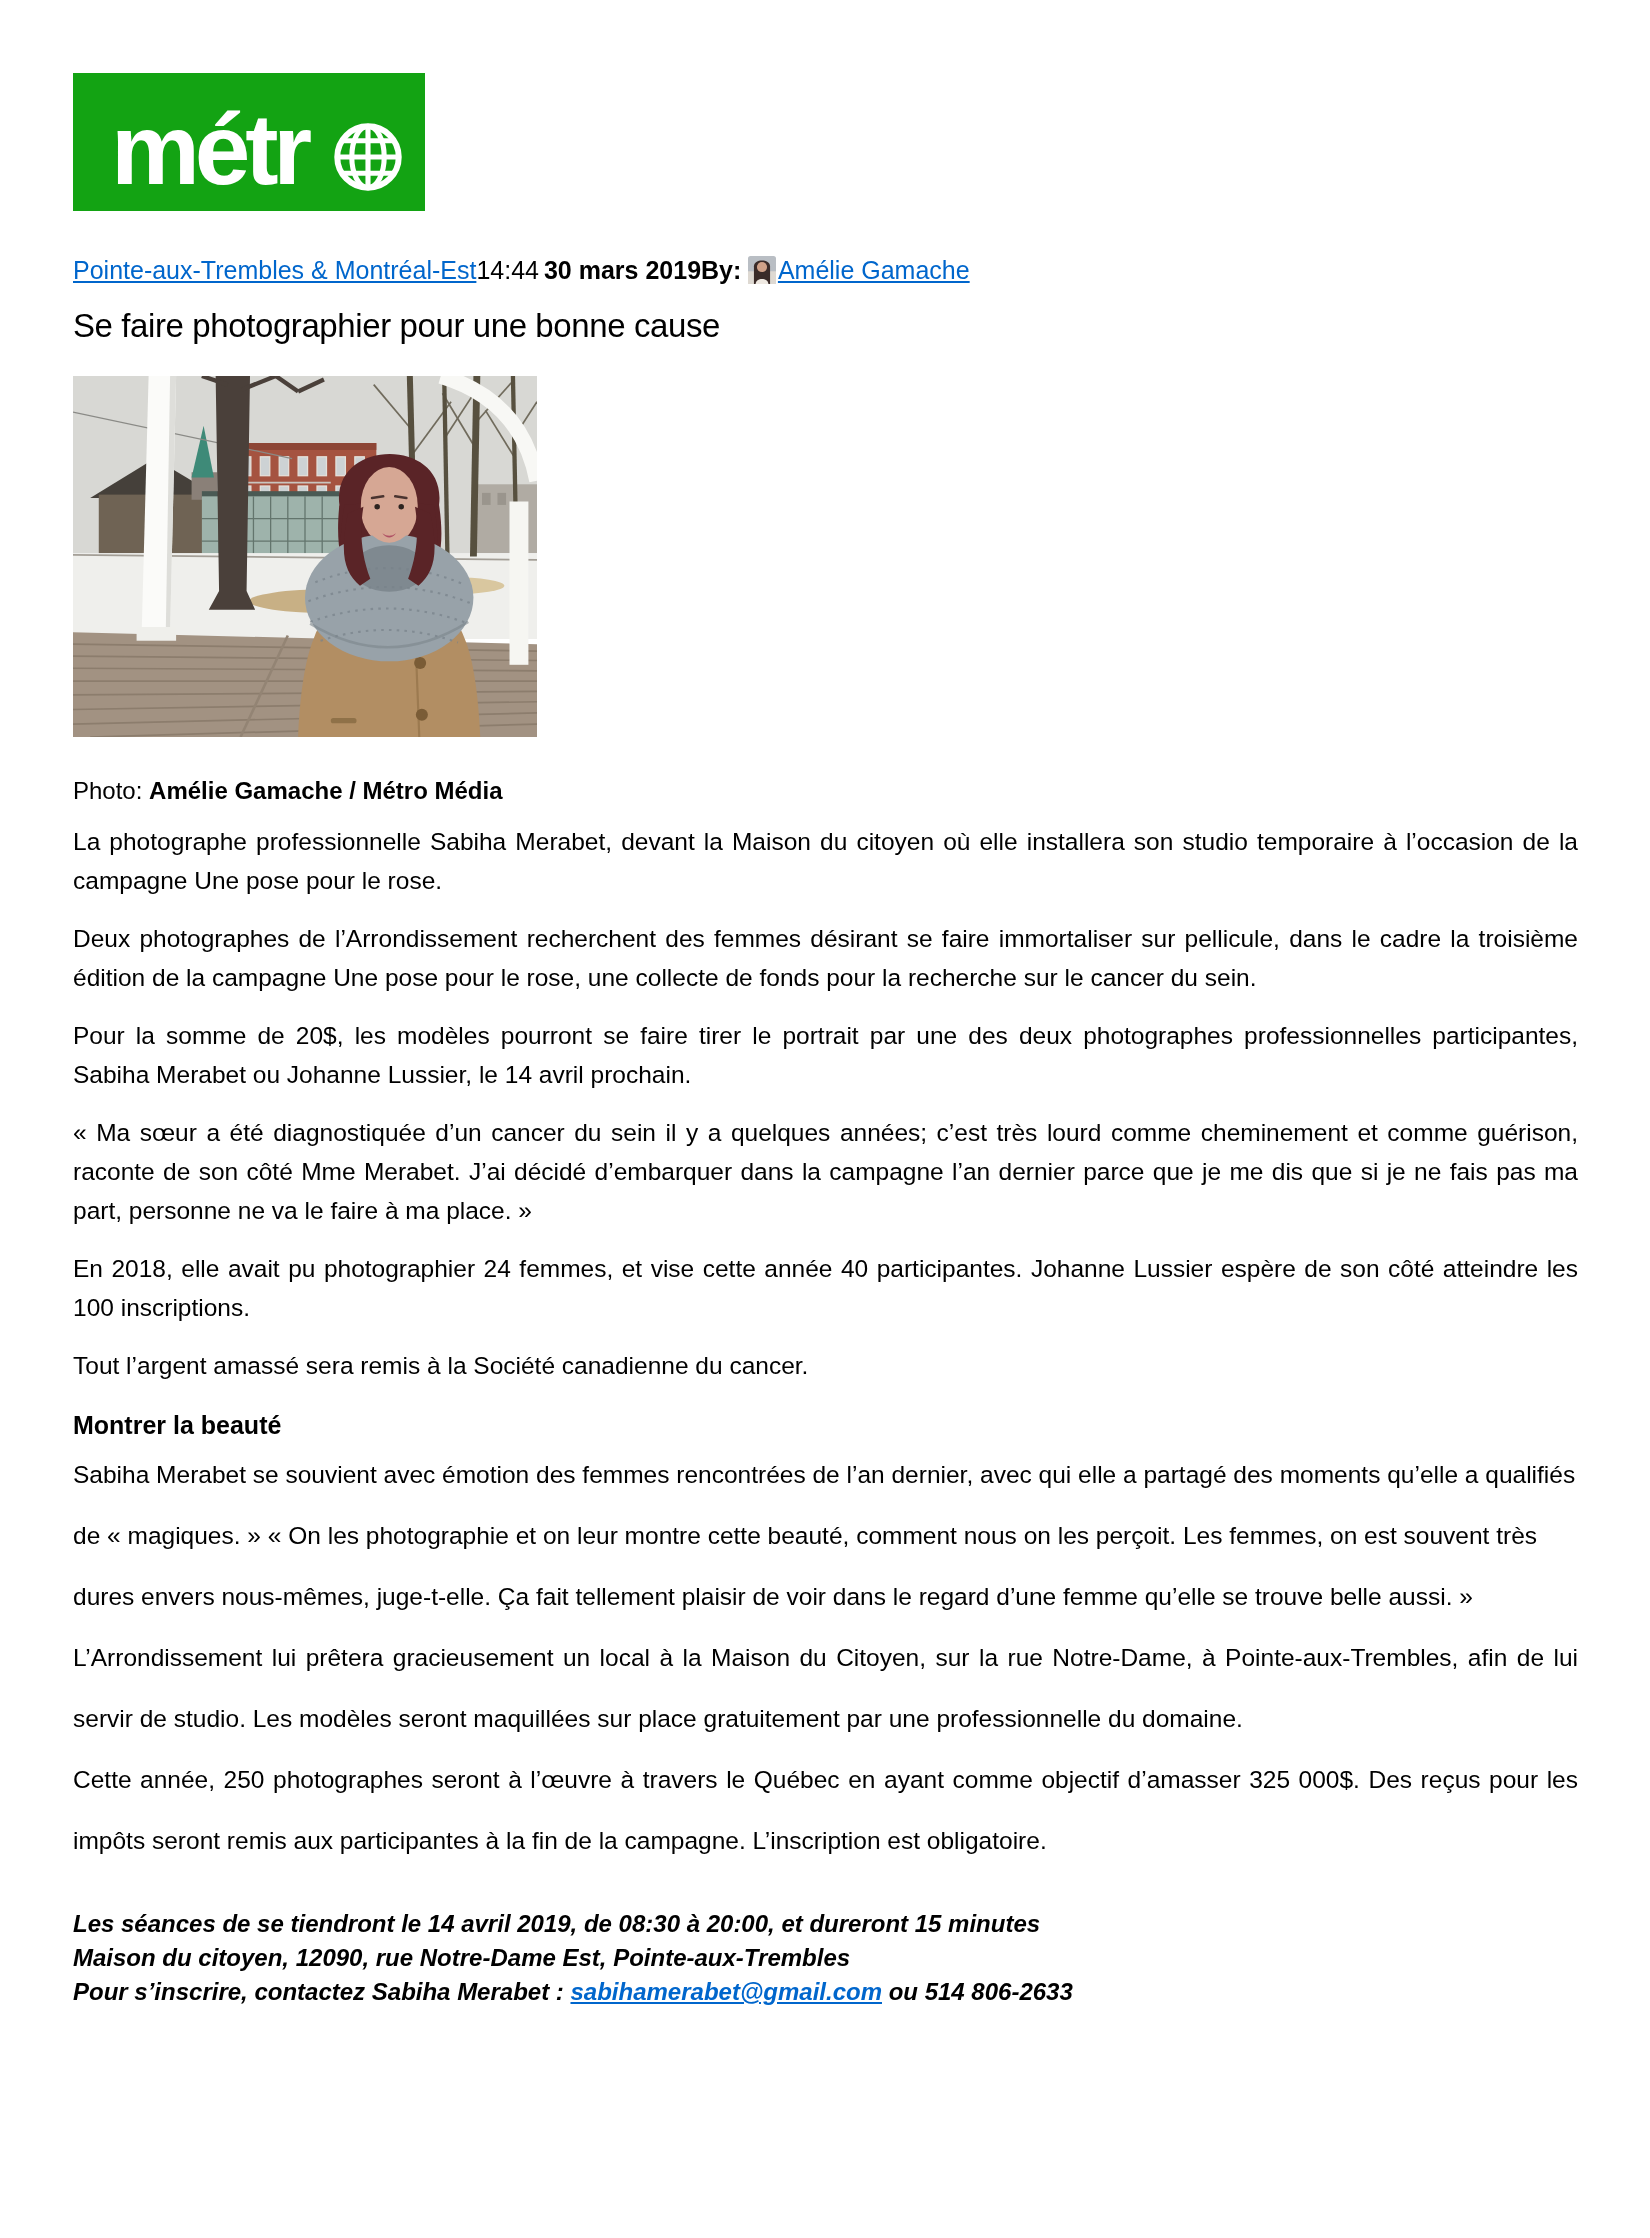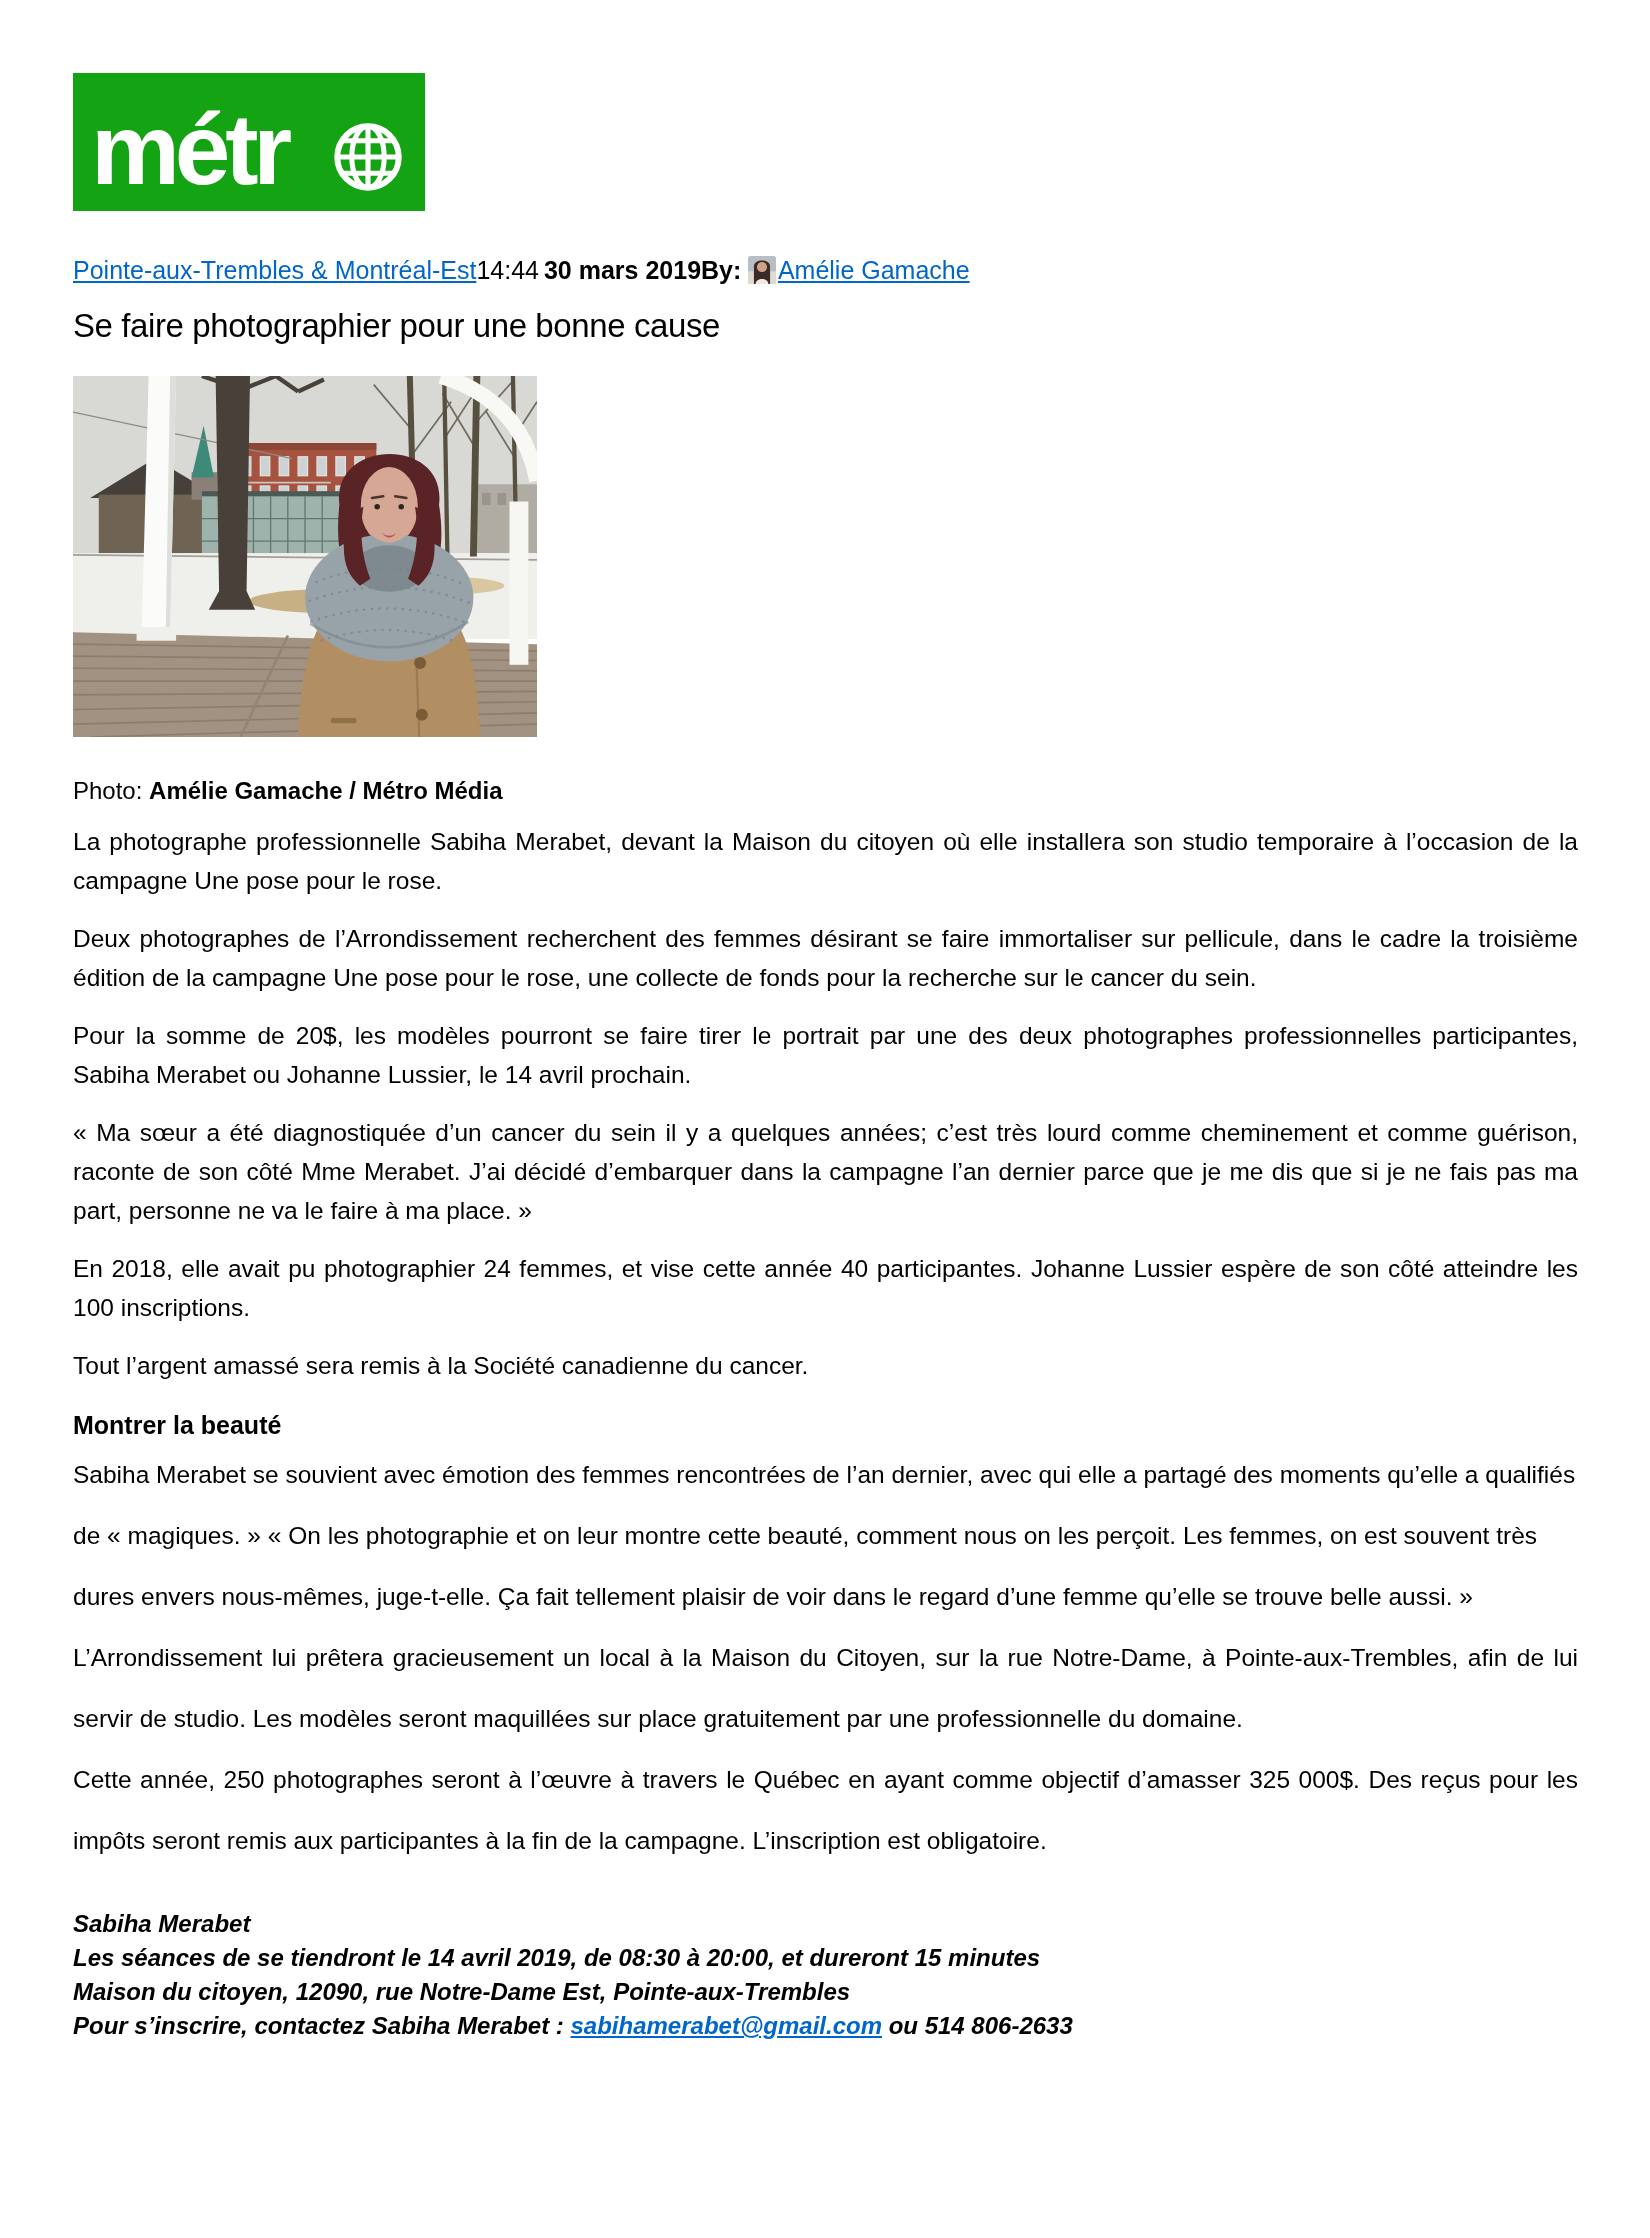--- a/index.html
+++ b/index.html
@@ -13,21 +13,21 @@
 
   
   .logo {
     margin-top: 73px;
     width: 352px; height: 138px;
     background: #13a313;
     position: relative;
     display: block;
   }
   .logo-text {
-    position: absolute; left: 18px; bottom: 12px;
+    position: absolute; left: 38px; bottom: 12px;
     color: #ffffff; font-weight: 700;
     font-size: 100px; letter-spacing: -5.2px;
     line-height: 1;
   }
   .logo .globe { position: absolute; right: 22.4px; bottom: 19px; }
 
   
   .byline { margin-top: 45px; font-size: 25px; display: flex; }
   a { color: #0066cc; text-decoration: underline; }
   .byline .time { font-weight: 400; }
@@ -265,20 +265,19 @@
 
   <h2 class="subhead">Montrer la beauté</h2>
 
   <div class="wide">
     <p class="left">Sabiha Merabet se souvient avec émotion des femmes rencontrées de l’an dernier, avec qui elle a partagé des moments qu’elle a qualifiés de « magiques. » « On les photographie et on leur montre cette beauté, comment nous on les perçoit. Les femmes, on est souvent très dures envers nous-mêmes, juge-t-elle. Ça fait tellement plaisir de voir dans le regard d’une femme qu’elle se trouve belle aussi. »</p>
     <p class="just">L’Arrondissement lui prêtera gracieusement un local à la Maison du Citoyen, sur la rue Notre-Dame, à Pointe-aux-Trembles, afin de lui servir de studio. Les modèles seront maquillées sur place gratuitement par une professionnelle du domaine.</p>
     <p class="just">Cette année, 250 photographes seront à l’œuvre à travers le Québec en ayant comme objectif d’amasser 325 000$. Des reçus pour les impôts seront remis aux participantes à la fin de la campagne. L’inscription est obligatoire.</p>
   </div>
 
   <div class="footer-note">
-    <p>Sabiha Merabet</p>
     <p>Les séances de se tiendront le 14 avril 2019, de 08:30 à 20:00, et dureront 15 minutes</p>
     <p>Maison du citoyen, 12090, rue Notre-Dame Est, Pointe-aux-Trembles</p>
     <p><span>Pour s’inscrire, contactez Sabiha Merabet : </span><a>sabihamerabet@gmail.com</a><span> ou 514 806-2633</span></p>
   </div>
 
 </div>
 
 
 </body></html>

